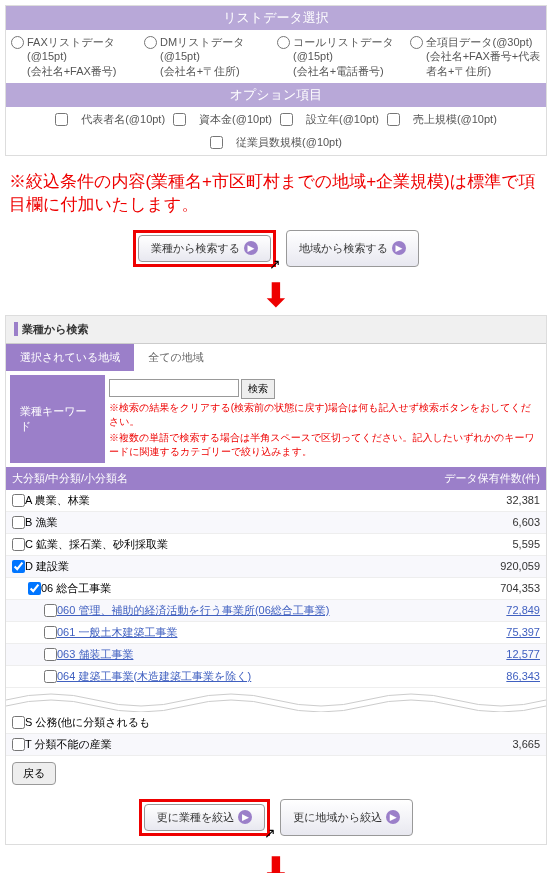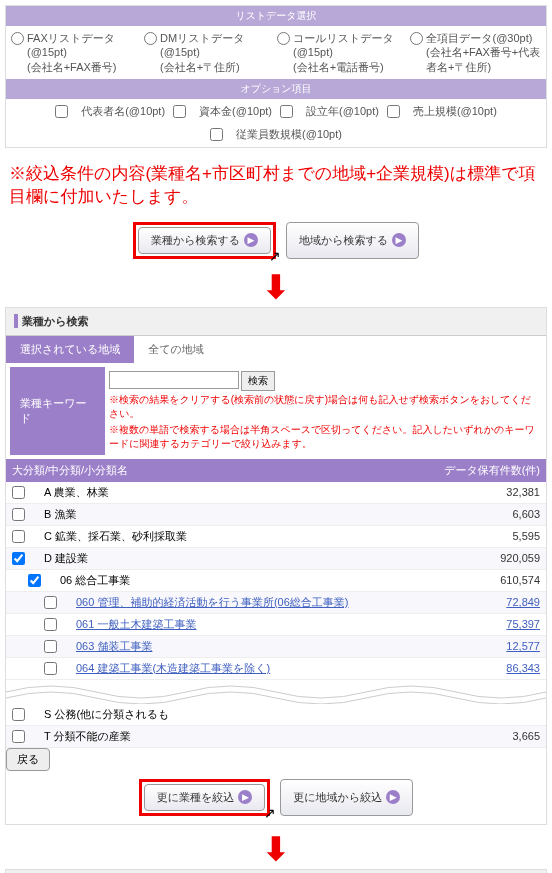--- a/index.html
+++ b/index.html
@@ -1,18 +1,18 @@
 <!DOCTYPE html>
 <html><head>
 <meta charset="utf-8">
 <style>
 *{margin:0;padding:0;box-sizing:border-box;font-family:"MS PGothic",sans-serif;font-size:11px}
 body{background:#fff;padding:5px;width:552px}
 .panel{border:1px solid #ddd;margin-bottom:8px}
-.hdr-bar{background:#b8a8d8;color:#fff;text-align:center;padding:3px;font-size:10px}
+.hdr-bar{background:#b8a8d8;color:#fff;text-align:center;padding:3px;font-size:13px}
 .opts-row{display:flex;padding:5px;gap:2px}
 .opt{flex:1;display:flex;align-items:flex-start;gap:3px;font-size:10px;color:#555}
 .opt input{margin-top:1px}
 .opt-lbl{line-height:1.3}
 .chk-row{display:flex;padding:5px;justify-content:center;gap:8px;flex-wrap:wrap}
 .chk-item{display:flex;align-items:center;gap:13px;font-size:10px;color:#555}
 .red-note{color:#e00;font-size:17px;padding:6px 4px}
 .btn-row{display:flex;justify-content:center;gap:10px;padding:8px}
 .btn{background:linear-gradient(#fff,#e8e8f0);border:1px solid #999;border-radius:4px;padding:5px 12px;font-size:11px;color:#333;display:inline-flex;align-items:center;gap:4px;cursor:pointer}
 .btn-arrow{width:14px;height:14px;border-radius:50%;background:#9b7fc9;display:inline-flex;align-items:center;justify-content:center;color:#fff;font-size:9px}
@@ -27,28 +27,28 @@
 .kw-lbl{background:#9b7fc9;color:#fff;padding:12px 10px;font-size:11px;width:95px;display:flex;align-items:center}
 .kw-body{flex:1;padding:4px}
 .kw-input{border:1px solid #999;padding:2px;width:130px}
 .kw-btn{border:1px solid #999;background:#eee;padding:2px 6px;font-size:10px;margin-left:2px}
 .kw-note{color:#e00;font-size:10px;line-height:1.4;margin-top:2px}
 .tbl-hdr{background:#9b7fc9;color:#fff;display:flex;padding:4px 6px;font-size:11px}
 .tbl-hdr-l{flex:1}
 .tbl-hdr-r{width:100px;text-align:right}
 .tbl-row{display:flex;padding:3px 6px;border-bottom:1px solid #eee;align-items:center}
 .tbl-row:nth-child(even){background:#f8f8fc}
-.tbl-l{flex:1;display:flex;gap:19px}
+.tbl-l{flex:1;display:flex;gap:0}
 .tbl-r{width:100px;text-align:right;color:#333}
 .link{color:#4060c0;text-decoration:underline}
 .ind1{padding-left:16px}
 .ind2{padding-left:32px}
 .wave{height:24px;background:repeating-linear-gradient(90deg,transparent 0 20px,transparent 20px 40px);position:relative;overflow:hidden}
 .wave svg{width:100%;height:24px;display:block}
-.back-btn{border:1px solid #999;background:#eee;border-radius:4px;padding:3px 10px;margin:0;cursor:pointer;font-size:11px}
+.back-btn{border:1px solid #999;background:#eee;border-radius:4px;padding:3px 10px;margin:6px;cursor:pointer;font-size:11px}
 .cursor{position:relative;display:inline-block}
 .cursor::after{content:"↖";position:absolute;right:-8px;bottom:-8px;color:#000;font-size:14px;transform:scaleX(-1)}
 </style>
 </head>
 <body>
 
 <div class="panel">
   <div class="hdr-bar">リストデータ選択</div>
   <div class="opts-row">
     <label class="opt">
@@ -152,21 +152,21 @@
           <input type="checkbox" checked="" style="">
           <span>D 建設業</span>
         </div>
         <div class="tbl-r">920,059</div>
       </div>
       <div class="tbl-row">
         <div class="tbl-l ind1">
           <input type="checkbox" checked="" style="">
           <span>06 総合工事業</span>
         </div>
-        <div class="tbl-r">610,574</div>
+        <div class="tbl-r">704,353</div>
       </div>
       <div class="tbl-row">
         <div class="tbl-l ind2">
           <input type="checkbox" style="">
           <span class="link">060 管理、補助的経済活動を行う事業所(06総合工事業)</span>
         </div>
         <div class="tbl-r link">72,849</div>
       </div>
       <div class="tbl-row">
         <div class="tbl-l ind2">

